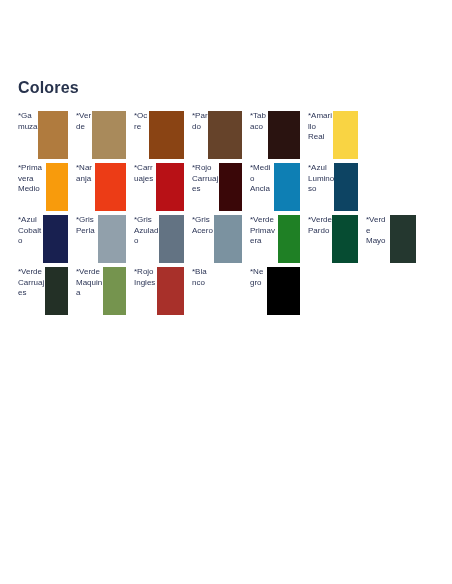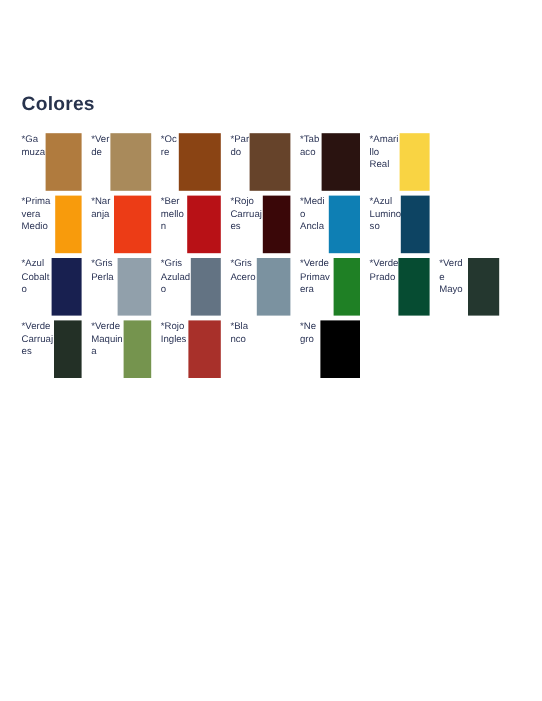--- a/index.html
+++ b/index.html
@@ -100,21 +100,21 @@
       <div class="swatch-row">
         <div class="swatch-cell">
           <div class="swatch-label">*Primavera Medio</div>
           <div class="swatch-chip" style="background: rgb(248, 155, 12);"></div>
         </div>
         <div class="swatch-cell">
           <div class="swatch-label">*Naranja</div>
           <div class="swatch-chip" style="background: rgb(236, 60, 22);"></div>
         </div>
         <div class="swatch-cell">
-          <div class="swatch-label">*Bermellon</div>
+          <div class="swatch-label">*Carruajes</div>
           <div class="swatch-chip" style="background: rgb(184, 17, 22);"></div>
         </div>
         <div class="swatch-cell">
           <div class="swatch-label">*Rojo Carruajes</div>
           <div class="swatch-chip" style="background: rgb(58, 7, 8);"></div>
         </div>
         <div class="swatch-cell">
           <div class="swatch-label">*Medio Ancla</div>
           <div class="swatch-chip" style="background: rgb(14, 127, 180);"></div>
         </div>
@@ -138,21 +138,21 @@
         </div>
         <div class="swatch-cell">
           <div class="swatch-label">*Gris Acero</div>
           <div class="swatch-chip" style="background: rgb(123, 146, 160);"></div>
         </div>
         <div class="swatch-cell">
           <div class="swatch-label">*Verde Primavera</div>
           <div class="swatch-chip" style="background: rgb(31, 128, 37);"></div>
         </div>
         <div class="swatch-cell">
-          <div class="swatch-label">*Verde Prado</div>
+          <div class="swatch-label">*Verde Pardo</div>
           <div class="swatch-chip" style="background: rgb(6, 76, 50);"></div>
         </div>
         <div class="swatch-cell">
           <div class="swatch-label">*Verde Mayo</div>
           <div class="swatch-chip" style="background: rgb(36, 55, 47);"></div>
         </div>
       </div>
       <div class="swatch-row">
         <div class="swatch-cell">
           <div class="swatch-label">*Verde Carruajes</div>

